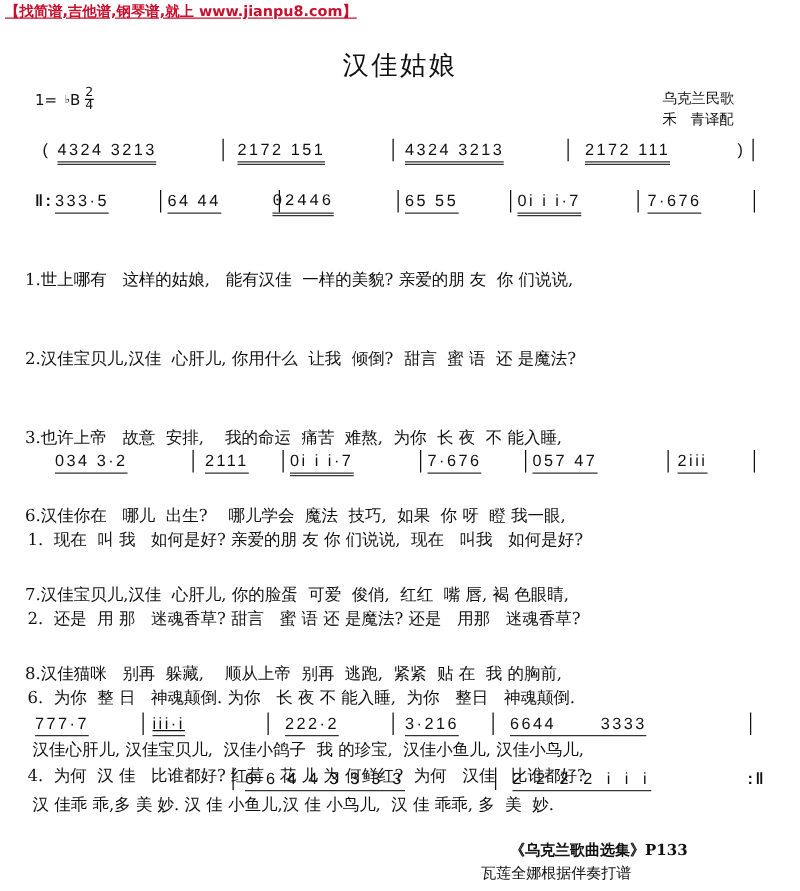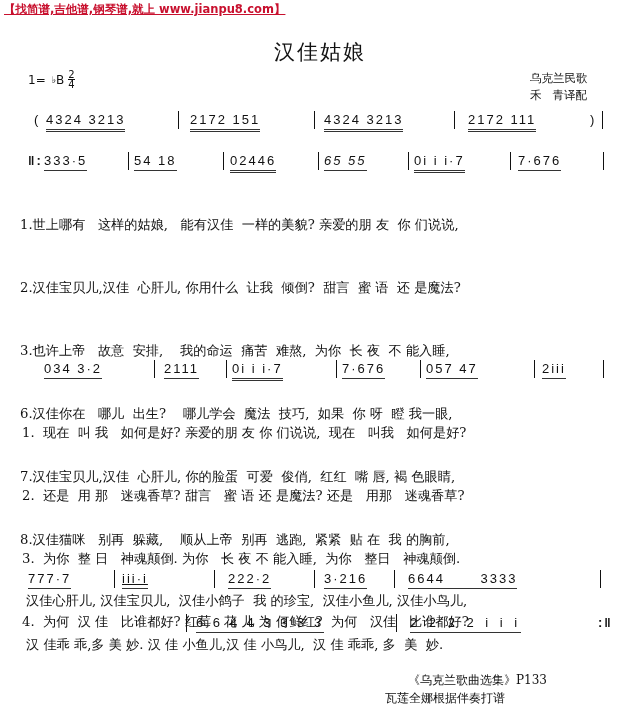--- a/index.html
+++ b/index.html
@@ -12,21 +12,21 @@
   .credits{position:absolute;left:530px;top:70px;font-family:"DejaVu Serif","Liberation Serif",serif;font-size:11.5px;line-height:17px;}
   .credits div{white-space:pre;}
   .staff{position:absolute;left:18px;right:18px;font-family:"Liberation Sans","DejaVu Sans",sans-serif;font-size:13px;white-space:nowrap;}
   .mline{position:absolute;left:0;right:0;height:20px;}
   .m{position:absolute;top:0;height:18px;line-height:18px;letter-spacing:2px;}
   .ul1{border-bottom:1px solid #333;}
   .ul2{border-bottom:3px double #333;}
   .bar{position:absolute;top:0;width:1px;height:18px;background:#111;}
   .lyr{position:absolute;left:30px;right:18px;font-family:"DejaVu Serif","Liberation Serif",serif;font-size:13.2px;white-space:pre;line-height:21px;}
   .lyr div{height:21px;}
-  .src{position:absolute;left:408px;top:672px;font-family:"DejaVu Serif","Liberation Serif",serif;font-size:12px;white-space:pre;}
+  .src{position:absolute;left:408px;top:672px;font-family:"DejaVu Serif","Liberation Serif",serif;font-size:12px;white-space:pre;font-weight:bold;}
   .src2{position:absolute;left:385px;top:690px;font-family:"DejaVu Serif","Liberation Serif",serif;font-size:12px;white-space:pre;}
   .rep{position:absolute;font-weight:bold;}
 </style>
 </head>
 <body>
 
 <div class="banner">【找简谱,吉他谱,钢琴谱,就上 www.jianpu8.com】</div>
 <div class="title">汉佳姑娘</div>
 
 <div class="key">
@@ -57,25 +57,25 @@
     <span class="m" style="left:572px;">)</span>
     <span class="bar" style="left:584px;"></span>
   </div>
 </div>
 
 <div class="staff" style="top:152px;">
   <div class="mline">
     <span class="m rep" style="left:10px;">‖:</span>
     <span class="m ul1" style="left:26px;">333·5</span>
     <span class="bar" style="left:110px;"></span>
-    <span class="m ul1" style="left:116px;">54   18</span>
+    <span class="m ul1" style="left:116px;">64   44</span>
     <span class="bar" style="left:205px;"></span>
-    <span class="m ul2" style="left:212px;">02446</span>
+    <span class="m ul2" style="left:200px;font-family:Liberation Mono, monospace;">02446</span>
     <span class="bar" style="left:300px;"></span>
-    <span class="m ul1" style="left:306px;font-style:italic;">65   55</span>
+    <span class="m ul1" style="left:306px;">65   55</span>
     <span class="bar" style="left:390px;"></span>
     <span class="m ul2" style="left:396px;">0i i  i·7</span>
     <span class="bar" style="left:492px;"></span>
     <span class="m ul1" style="left:500px;">7·676</span>
     <span class="bar" style="left:585px;"></span>
   </div>
 </div>
 
 <div class="lyr" style="top:172px;left:20px;">
   <div>1.世上哪有   这样的姑娘,   能有汉佳  一样的美貌? 亲爱的朋 友  你 们说说,</div>
@@ -100,21 +100,21 @@
     <span class="m ul1" style="left:408px;">057   47</span>
     <span class="bar" style="left:516px;"></span>
     <span class="m ul1" style="left:524px;">2iii</span>
     <span class="bar" style="left:585px;"></span>
   </div>
 </div>
 
 <div class="lyr" style="top:380px;left:22px;">
   <div>1.  现在  叫 我   如何是好? 亲爱的朋 友 你 们说说,  现在   叫我   如何是好?</div>
   <div>2.  还是  用 那   迷魂香草? 甜言   蜜 语 还 是魔法? 还是   用那   迷魂香草?</div>
-  <div>3.  为你  整 日   神魂颠倒. 为你   长 夜 不 能入睡,  为你   整日   神魂颠倒.</div>
+  <div>6.  为你  整 日   神魂颠倒. 为你   长 夜 不 能入睡,  为你   整日   神魂颠倒.</div>
   <div>4.  为何  汉 佳   比谁都好? 红莓   花 儿 为 何鲜红?  为何   汉佳   比谁都好?</div>
   
   
   
   
 </div>
 
 <div class="staff" style="top:570px;">
   <div class="mline">
     <span class="m ul1" style="left:10px;">777·7</span>

